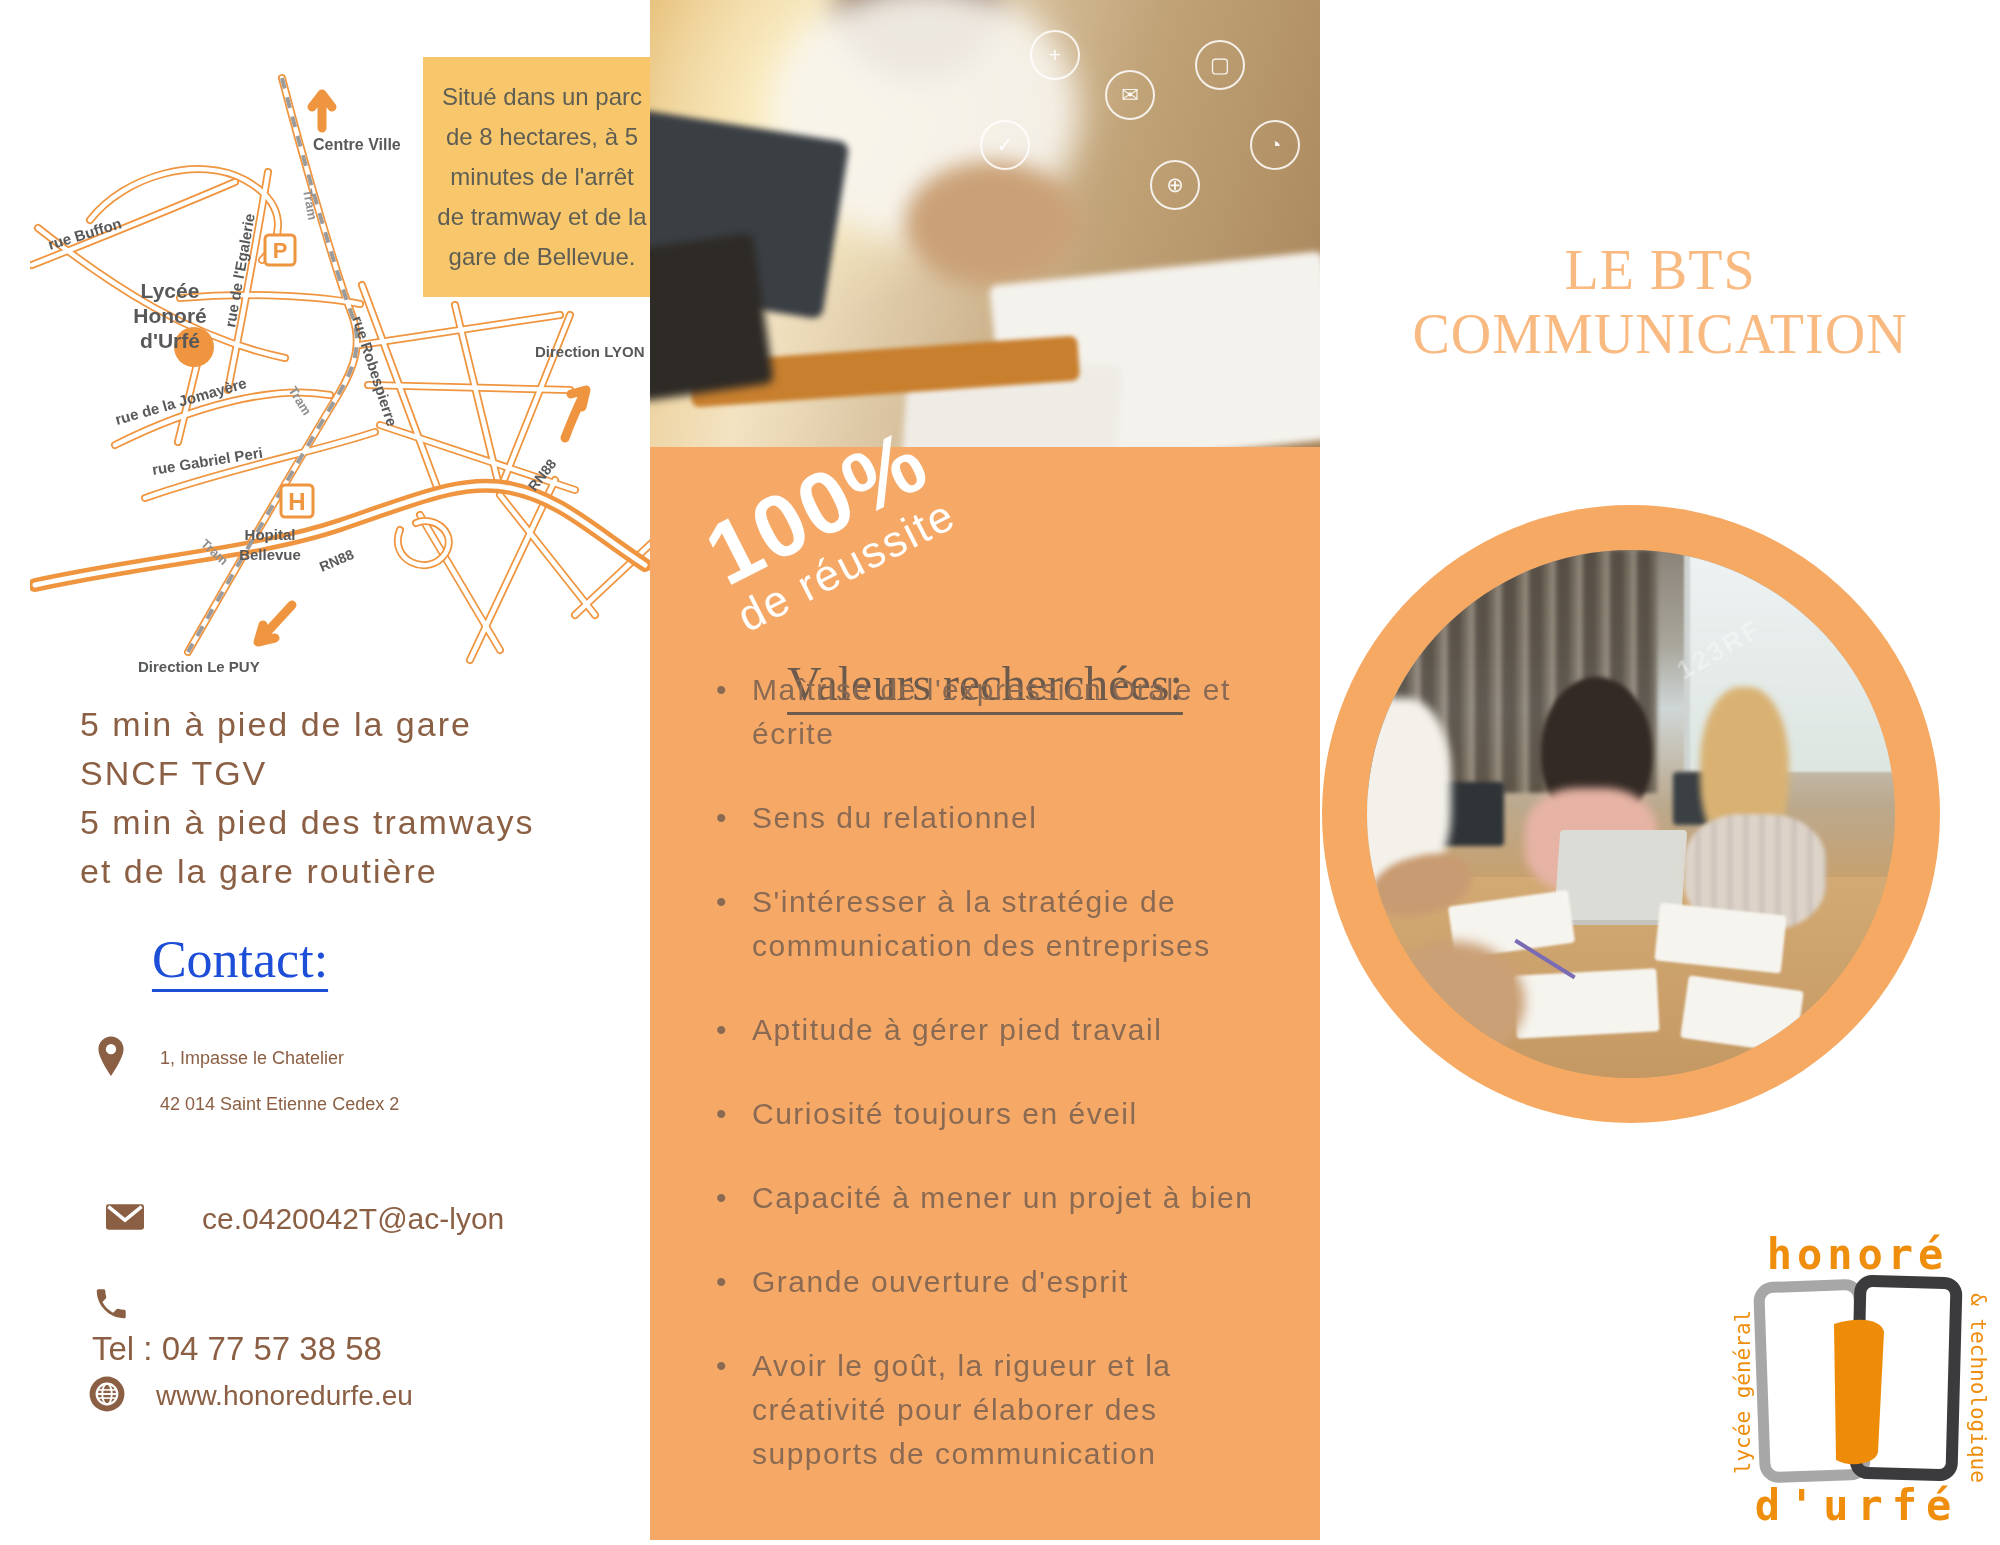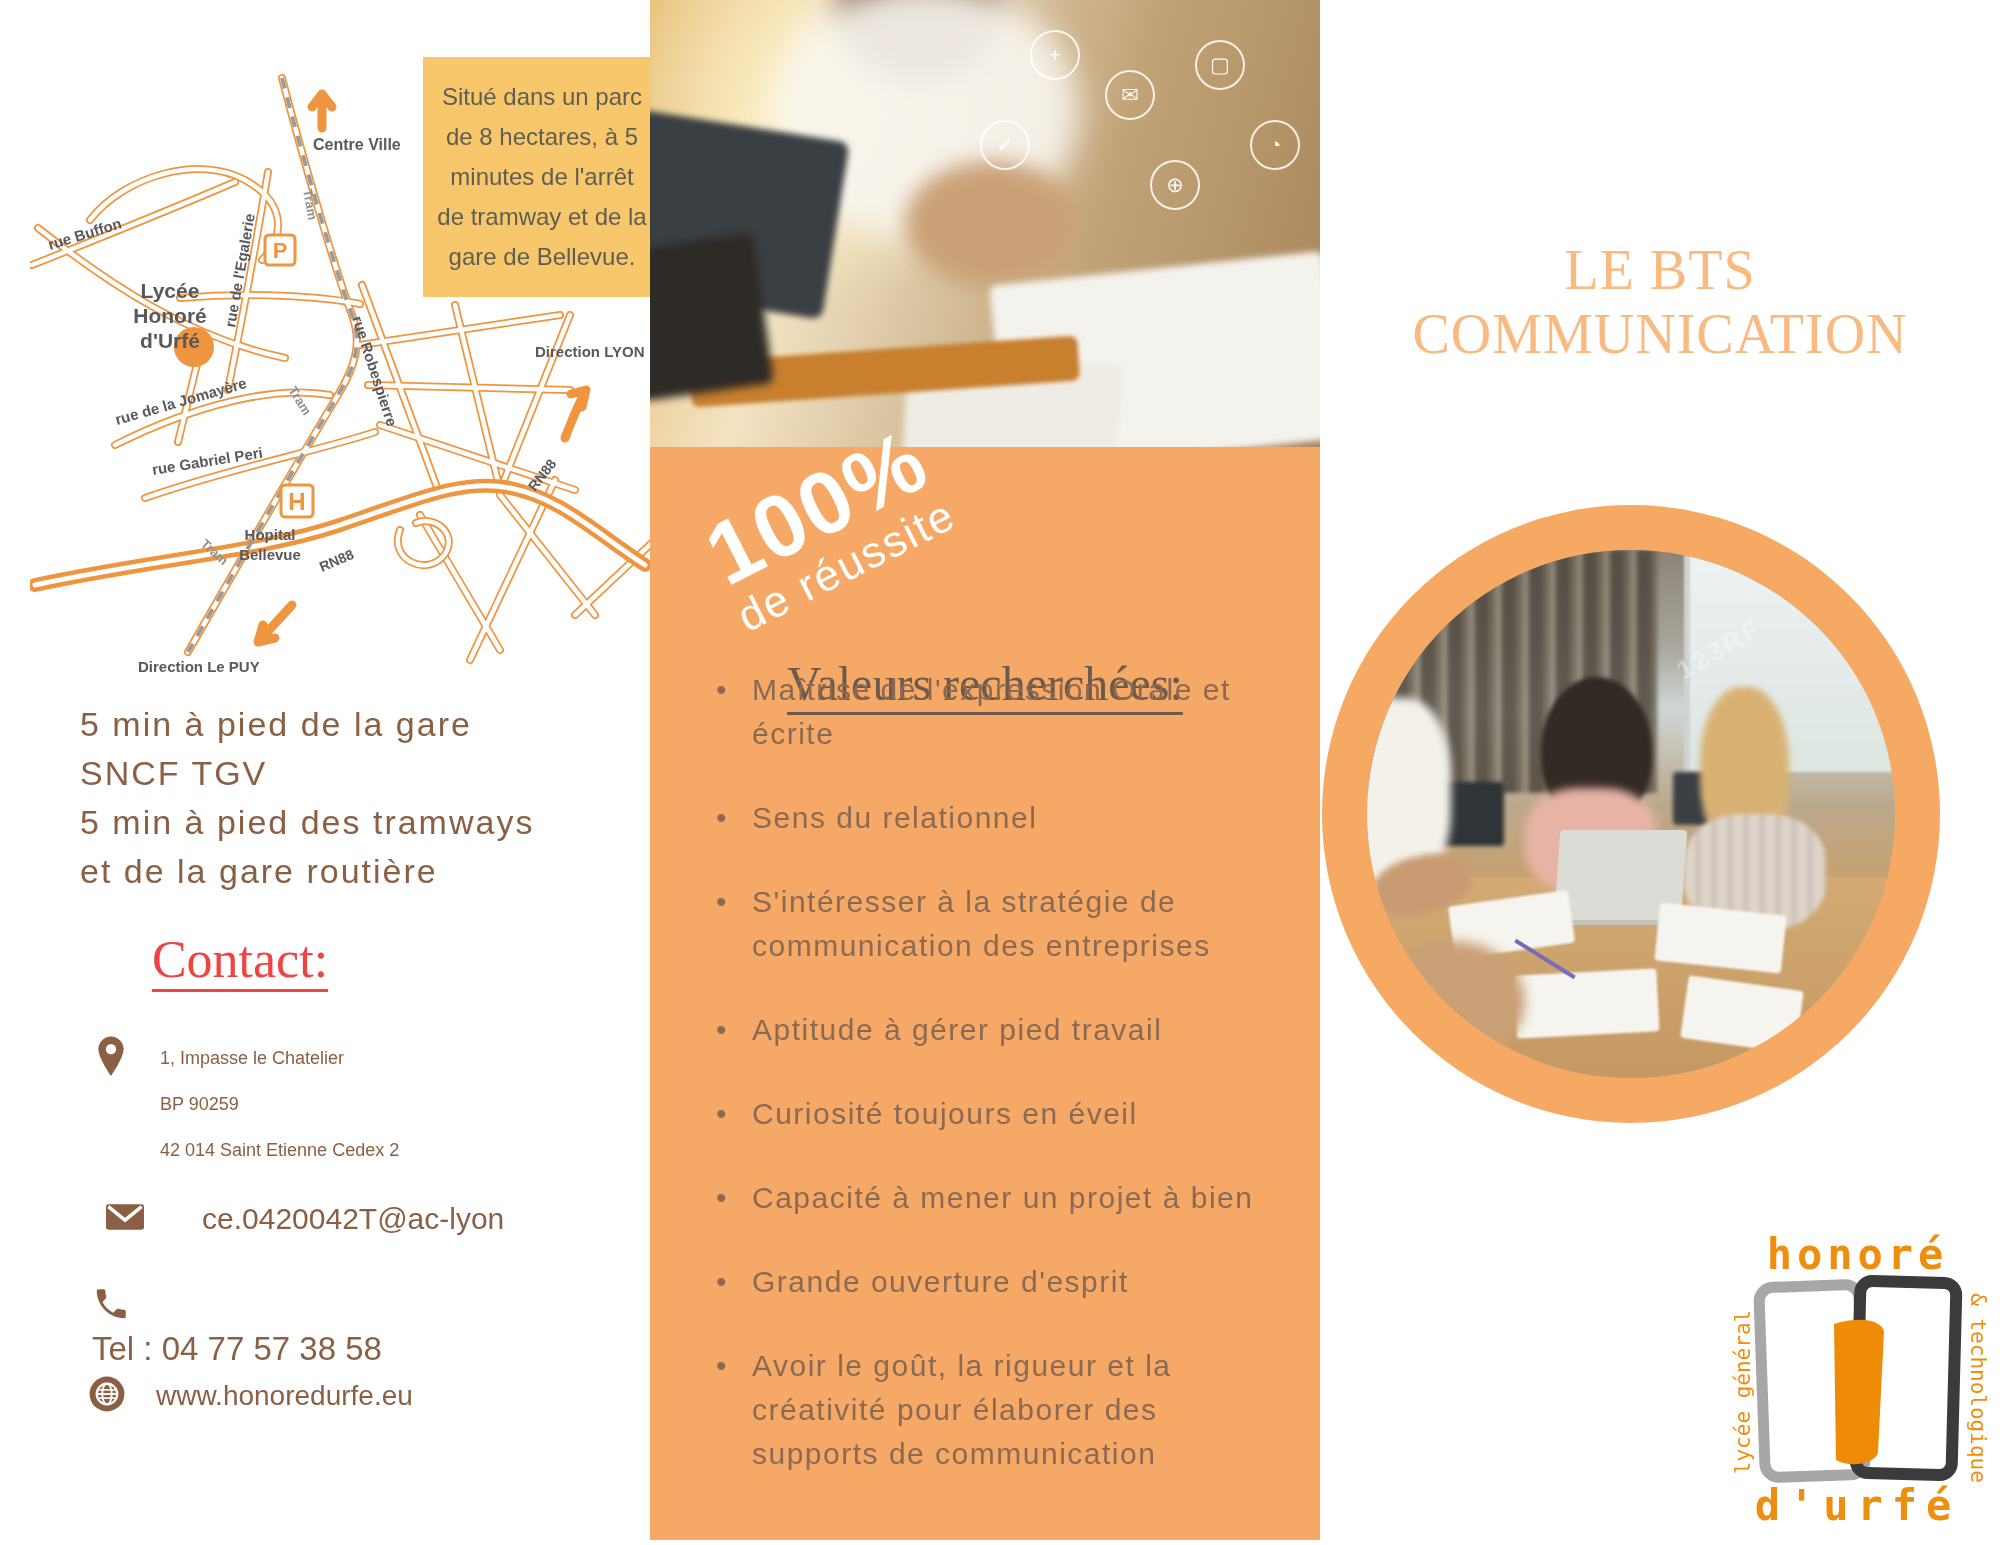--- a/index.html
+++ b/index.html
@@ -21,21 +21,21 @@
   .icon-letter{font-family:"Liberation Sans",sans-serif;font-weight:bold;fill:#F0953F;}
 
   .note-box{position:absolute;left:423px;top:57px;width:238px;height:240px;background:#F8C76B;
             color:#5E5E54;font-size:24px;line-height:40px;text-align:center;
             display:flex;align-items:center;justify-content:center;padding:8px 14px;box-sizing:border-box;}
 
   .access{position:absolute;left:80px;top:700px;width:580px;color:#8B5F43;
           font-size:34px;line-height:49px;letter-spacing:2px;font-weight:300;}
 
   .contact-head{position:absolute;left:110px;top:930px;width:260px;text-align:center;
-                font-family:"Liberation Serif","DejaVu Serif",serif;font-size:52px;color:#ef4444;
+                font-family:"Liberation Serif","DejaVu Serif",serif;font-size:52px;color:#1d4ed8;
                 text-decoration:underline;text-underline-offset:12px;text-decoration-thickness:3px;}
 
   .c-row{position:absolute;display:flex;align-items:flex-start;color:#8B5F43;}
   .c-icon{width:40px;flex:0 0 40px;margin-right:28px;}
   .c-icon svg{width:38px;height:44px;}
   .addr{font-size:18px;line-height:46px;}
   .c-mail{font-size:30px;}
   .c-tel{font-size:33px;}
   .c-web{font-size:28px;}
 
@@ -240,21 +240,20 @@
   <div class="contact-head">Contact:</div>
 
   <div class="c-row" style="left:92px;top:1035px;">
     <span class="c-icon">
       <svg viewBox="0 0 24 28">
           <path fill="#8B5F43" d="M12 1C7.6 1 4 4.6 4 9c0 5.6 8 17 8 17s8-11.4 8-17c0-4.4-3.6-8-8-8zm0 11.3A3.3 3.3 0 1 1 12 5.7a3.3 3.3 0 0 1 0 6.6z"></path>
         </svg>
     </span>
     <div class="addr">
       <div>1, Impasse le Chatelier</div>
-      <div>BP 90259</div>
       <div>42 014 Saint Etienne Cedex 2</div>
     </div>
   </div>
 
   <div class="c-row" style="left:106px;top:1195px;align-items:center;gap:28px;">
     <span class="c-icon">
       <svg viewBox="0 0 24 20">
           <rect fill="#8B5F43" x="0" y="2" width="24" height="16" rx="1.5"></rect>
           <polyline points="1.5,3.5 12,12 22.5,3.5" fill="none" stroke="#ffffff" stroke-width="2.2"></polyline>
         </svg>

